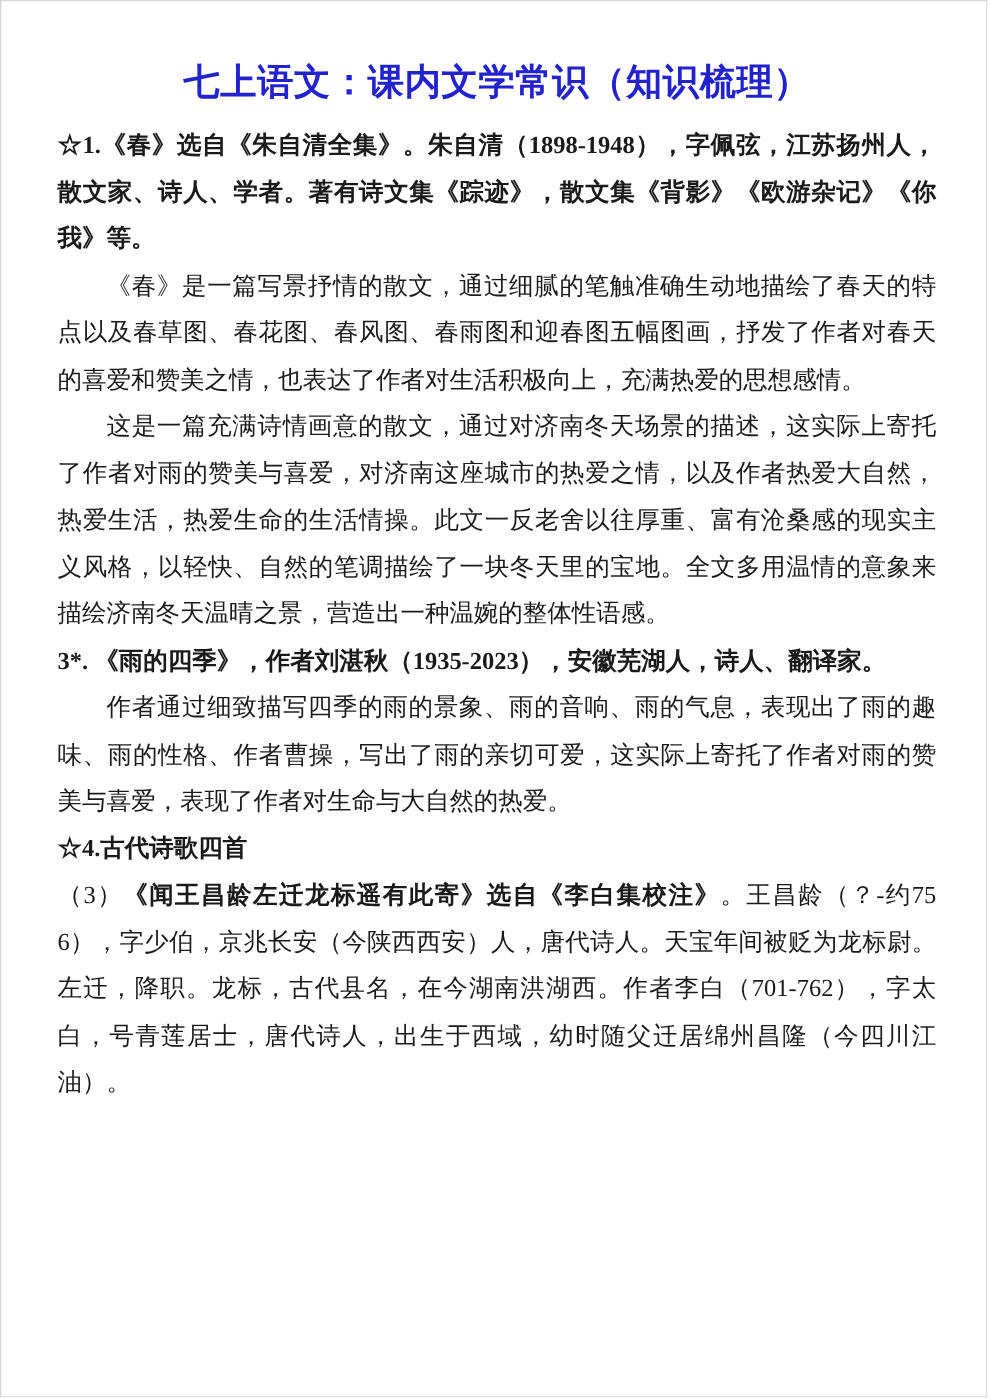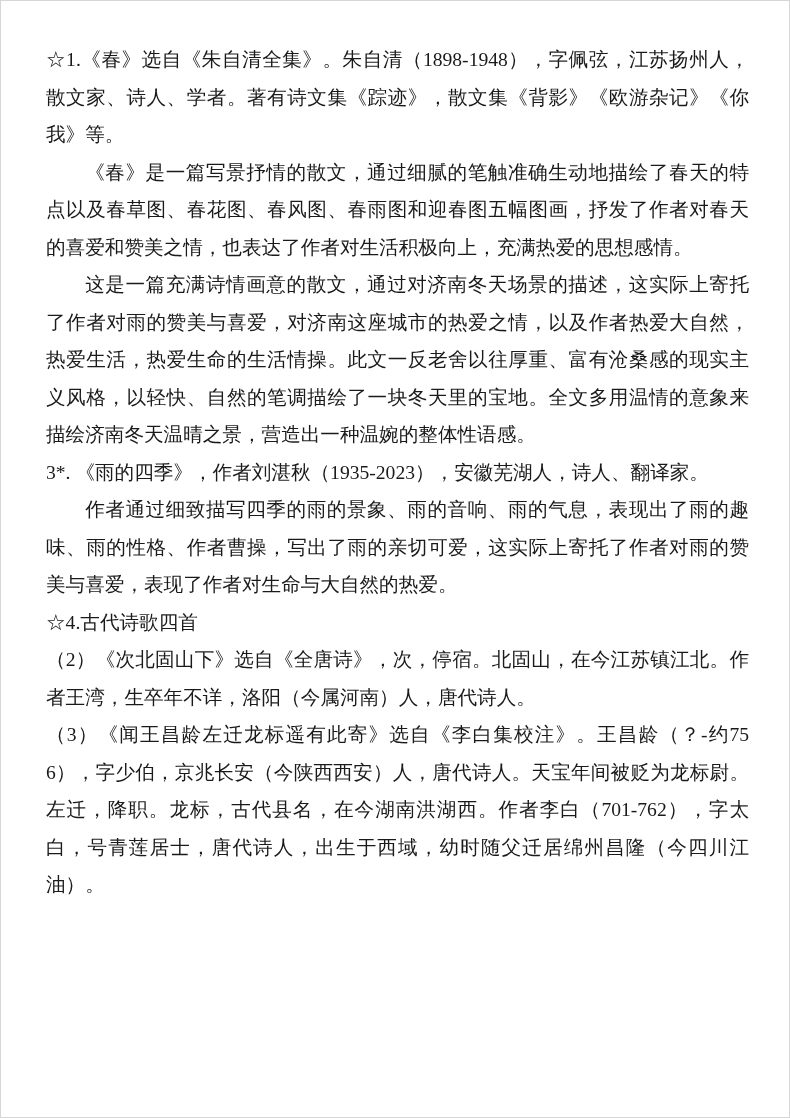--- a/index.html
+++ b/index.html
@@ -34,40 +34,40 @@
     margin: 0;
     font-size: 19.6px;
     line-height: 37.5px;
     text-align: justify;
     word-break: break-all;
   }
   .para.indent {
     text-indent: 2em;
   }
   .bold {
-    font-weight: normal;
+    font-weight: bold;
   }
 </style>
 </head>
 <body style="color: rgb(26, 26, 26);">
 
 <div class="page">
 
+  <h1 class="doc-title" style="color: rgb(34, 34, 206);">七上语文：课内文学常识（知识梳理）</h1>
 
   <p class="para bold">☆1.《春》选自《朱自清全集》。朱自清（1898-1948），字佩弦，江苏扬州人，散文家、诗人、学者。著有诗文集《踪迹》，散文集《背影》《欧游杂记》《你我》等。</p>
 
   <p class="para indent">《春》是一篇写景抒情的散文，通过细腻的笔触准确生动地描绘了春天的特点以及春草图、春花图、春风图、春雨图和迎春图五幅图画，抒发了作者对春天的喜爱和赞美之情，也表达了作者对生活积极向上，充满热爱的思想感情。</p>
 
 
   <p class="para indent">这是一篇充满诗情画意的散文，通过对济南冬天场景的描述，这实际上寄托了作者对雨的赞美与喜爱，对济南这座城市的热爱之情，以及作者热爱大自然，热爱生活，热爱生命的生活情操。此文一反老舍以往厚重、富有沧桑感的现实主义风格，以轻快、自然的笔调描绘了一块冬天里的宝地。全文多用温情的意象来描绘济南冬天温晴之景，营造出一种温婉的整体性语感。</p>
 
   <p class="para bold">3*. 《雨的四季》，作者刘湛秋（1935-2023），安徽芜湖人，诗人、翻译家。</p>
 
   <p class="para indent">作者通过细致描写四季的雨的景象、雨的音响、雨的气息，表现出了雨的趣味、雨的性格、作者曹操，写出了雨的亲切可爱，这实际上寄托了作者对雨的赞美与喜爱，表现了作者对生命与大自然的热爱。</p>
 
   <p class="para bold">☆4.古代诗歌四首</p>
 
 
-  <p class="para"><span>（2）</span><span class="bold">《次北固山下》选自《全唐诗》</span><span>，次，停宿。北固山，在今江苏镇江北。作者王湾，生卒年不详，洛阳（今属河南）人，唐代诗人。</span></p>
 
   <p class="para"><span>（3）</span><span class="bold">《闻王昌龄左迁龙标遥有此寄》选自《李白集校注》</span><span>。王昌龄（？-约756），字少伯，京兆长安（今陕西西安）人，唐代诗人。天宝年间被贬为龙标尉。左迁，降职。龙标，古代县名，在今湖南洪湖西。作者李白（701-762），字太白，号青莲居士，唐代诗人，出生于西域，幼时随父迁居绵州昌隆（今四川江油）。</span></p>
 
 </div>
 
 </body></html>

